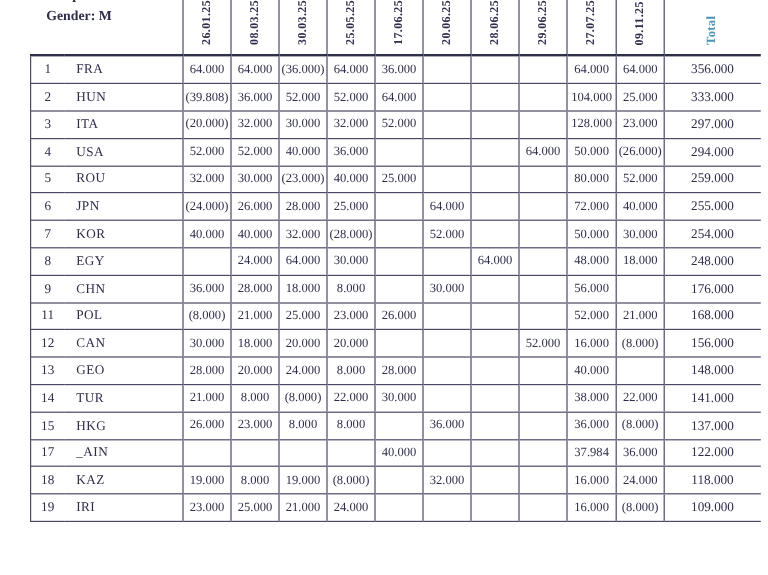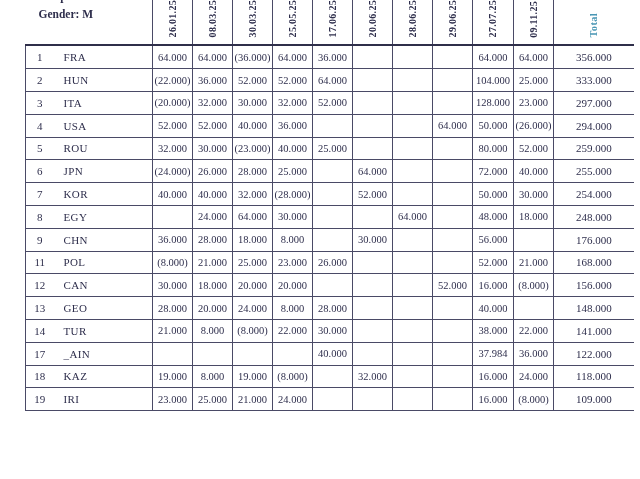--- a/index.html
+++ b/index.html
@@ -92,21 +92,21 @@
           <td class="val"></td>
           <td class="val"></td>
           <td class="val"></td>
           <td class="val">64.000</td>
           <td class="val">64.000</td>
           <td class="total">356.000</td>
         </tr>
         <tr>
           <td class="rank">2</td>
           <td class="country">HUN</td>
-          <td class="val">(22.000)</td>
+          <td class="val">(39.808)</td>
           <td class="val">36.000</td>
           <td class="val">52.000</td>
           <td class="val">52.000</td>
           <td class="val">64.000</td>
           <td class="val"></td>
           <td class="val"></td>
           <td class="val"></td>
           <td class="val">104.000</td>
           <td class="val">25.000</td>
           <td class="total">333.000</td>
@@ -270,20 +270,35 @@
           <td class="val">22.000</td>
           <td class="val">30.000</td>
           <td class="val"></td>
           <td class="val"></td>
           <td class="val"></td>
           <td class="val">38.000</td>
           <td class="val">22.000</td>
           <td class="total">141.000</td>
         </tr>
         <tr>
+          <td class="rank">15</td>
+          <td class="country">HKG</td>
+          <td class="val">26.000</td>
+          <td class="val">23.000</td>
+          <td class="val">8.000</td>
+          <td class="val">8.000</td>
+          <td class="val"></td>
+          <td class="val">36.000</td>
+          <td class="val"></td>
+          <td class="val"></td>
+          <td class="val">36.000</td>
+          <td class="val">(8.000)</td>
+          <td class="total">137.000</td>
+        </tr>
+        <tr>
           <td class="rank">17</td>
           <td class="country">_AIN</td>
           <td class="val"></td>
           <td class="val"></td>
           <td class="val"></td>
           <td class="val"></td>
           <td class="val">40.000</td>
           <td class="val"></td>
           <td class="val"></td>
           <td class="val"></td>

